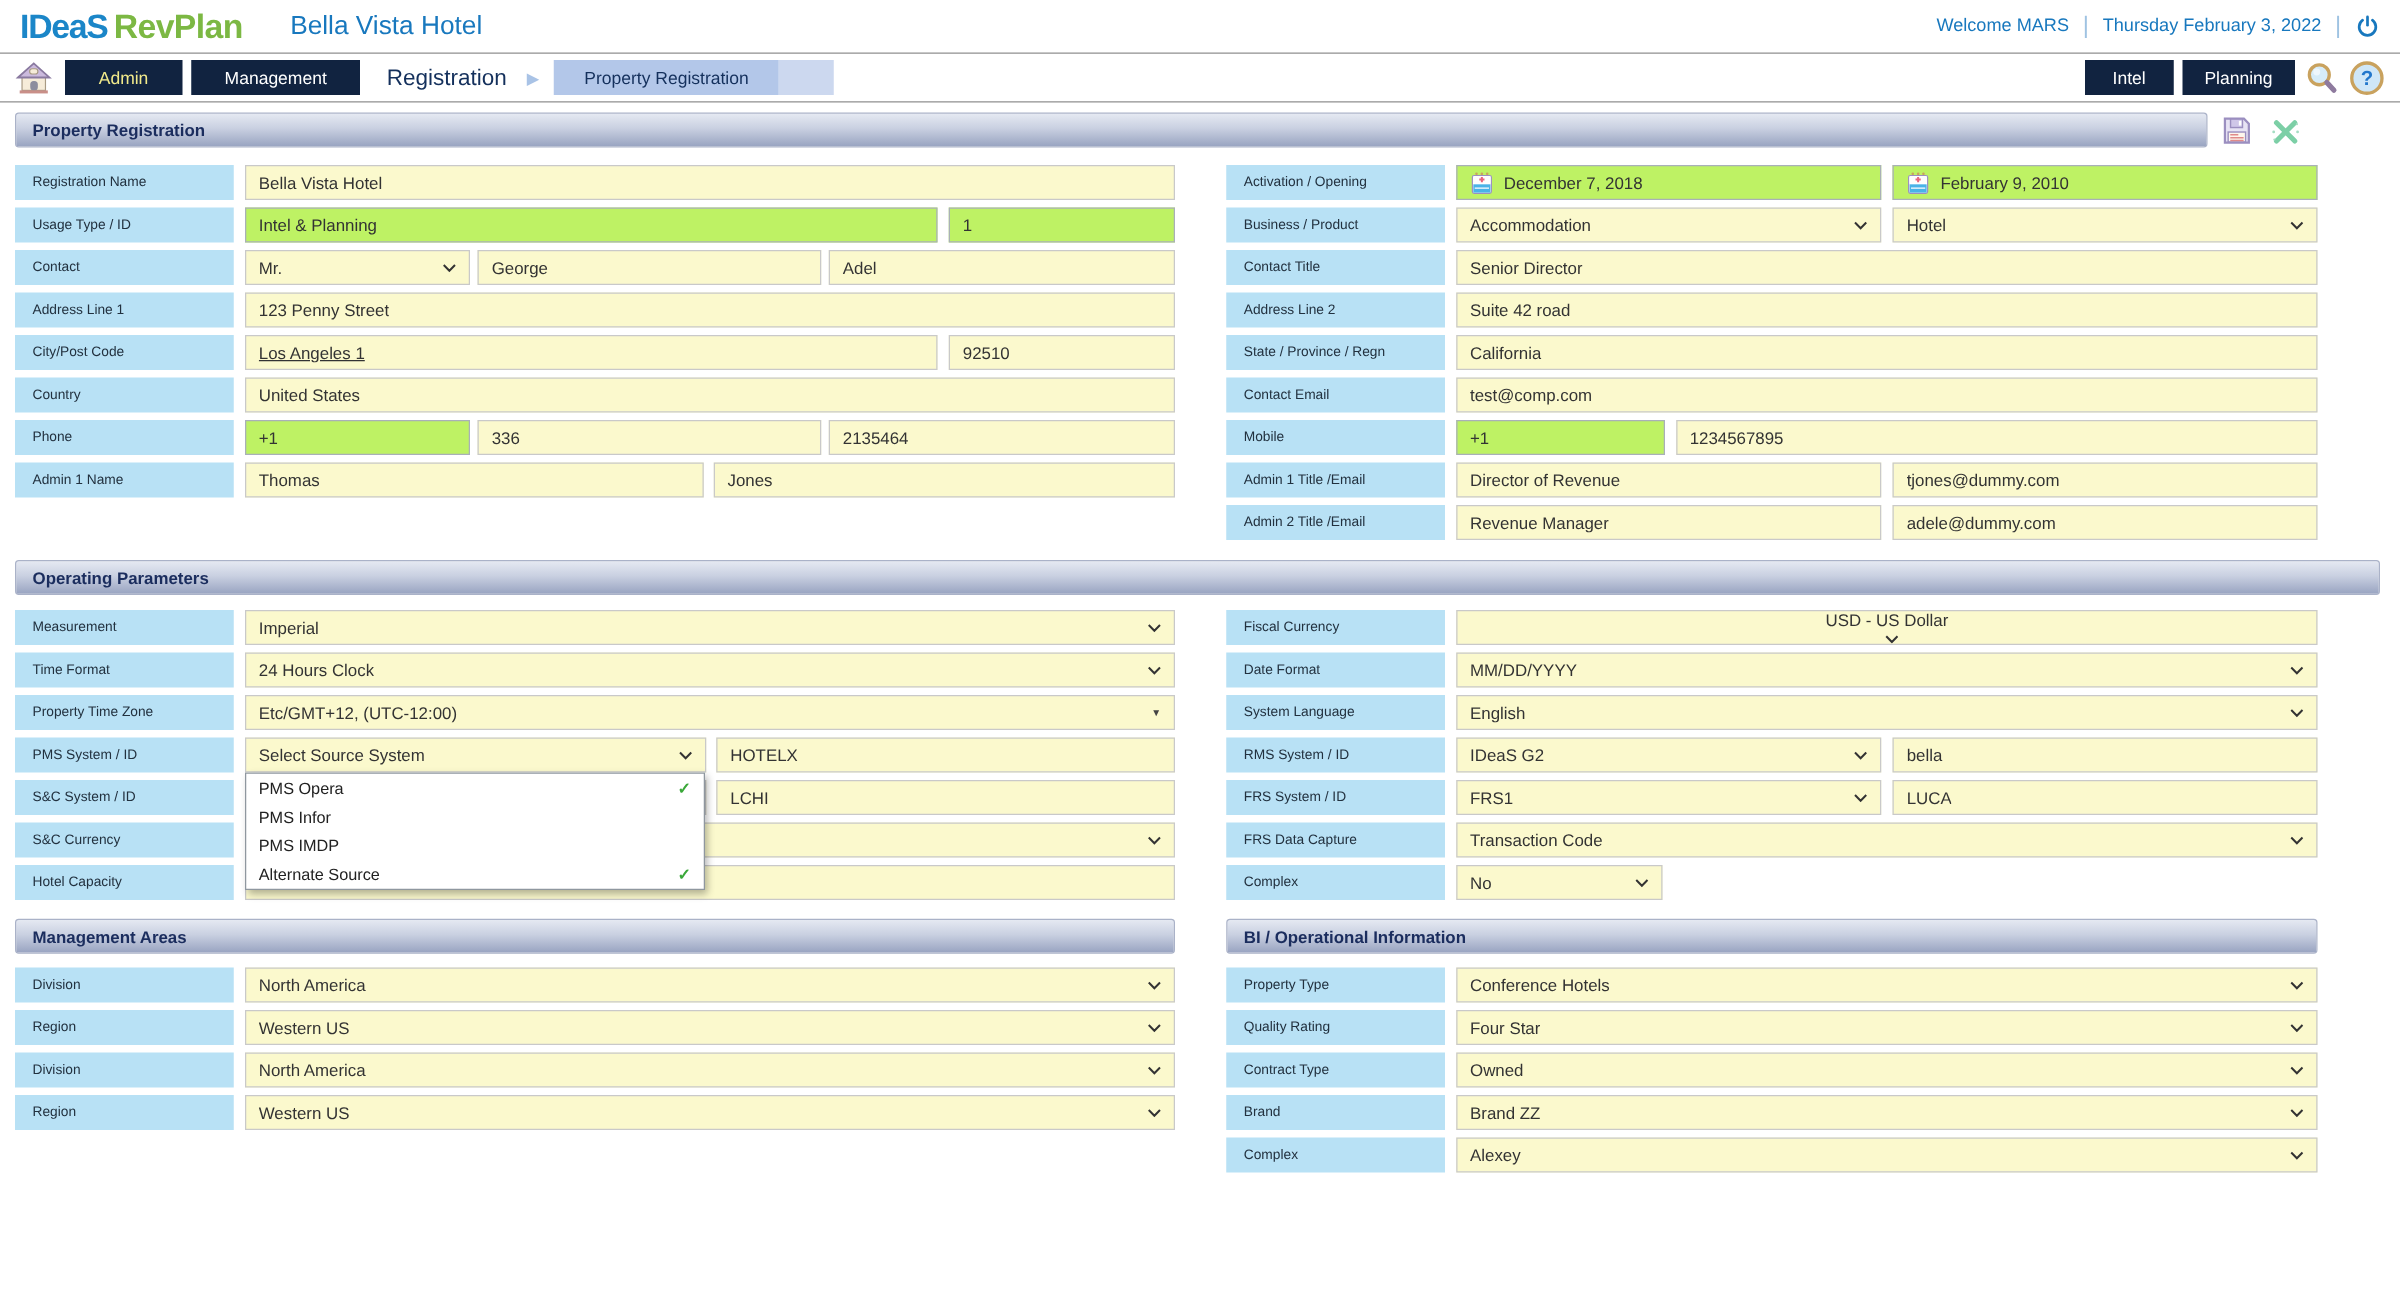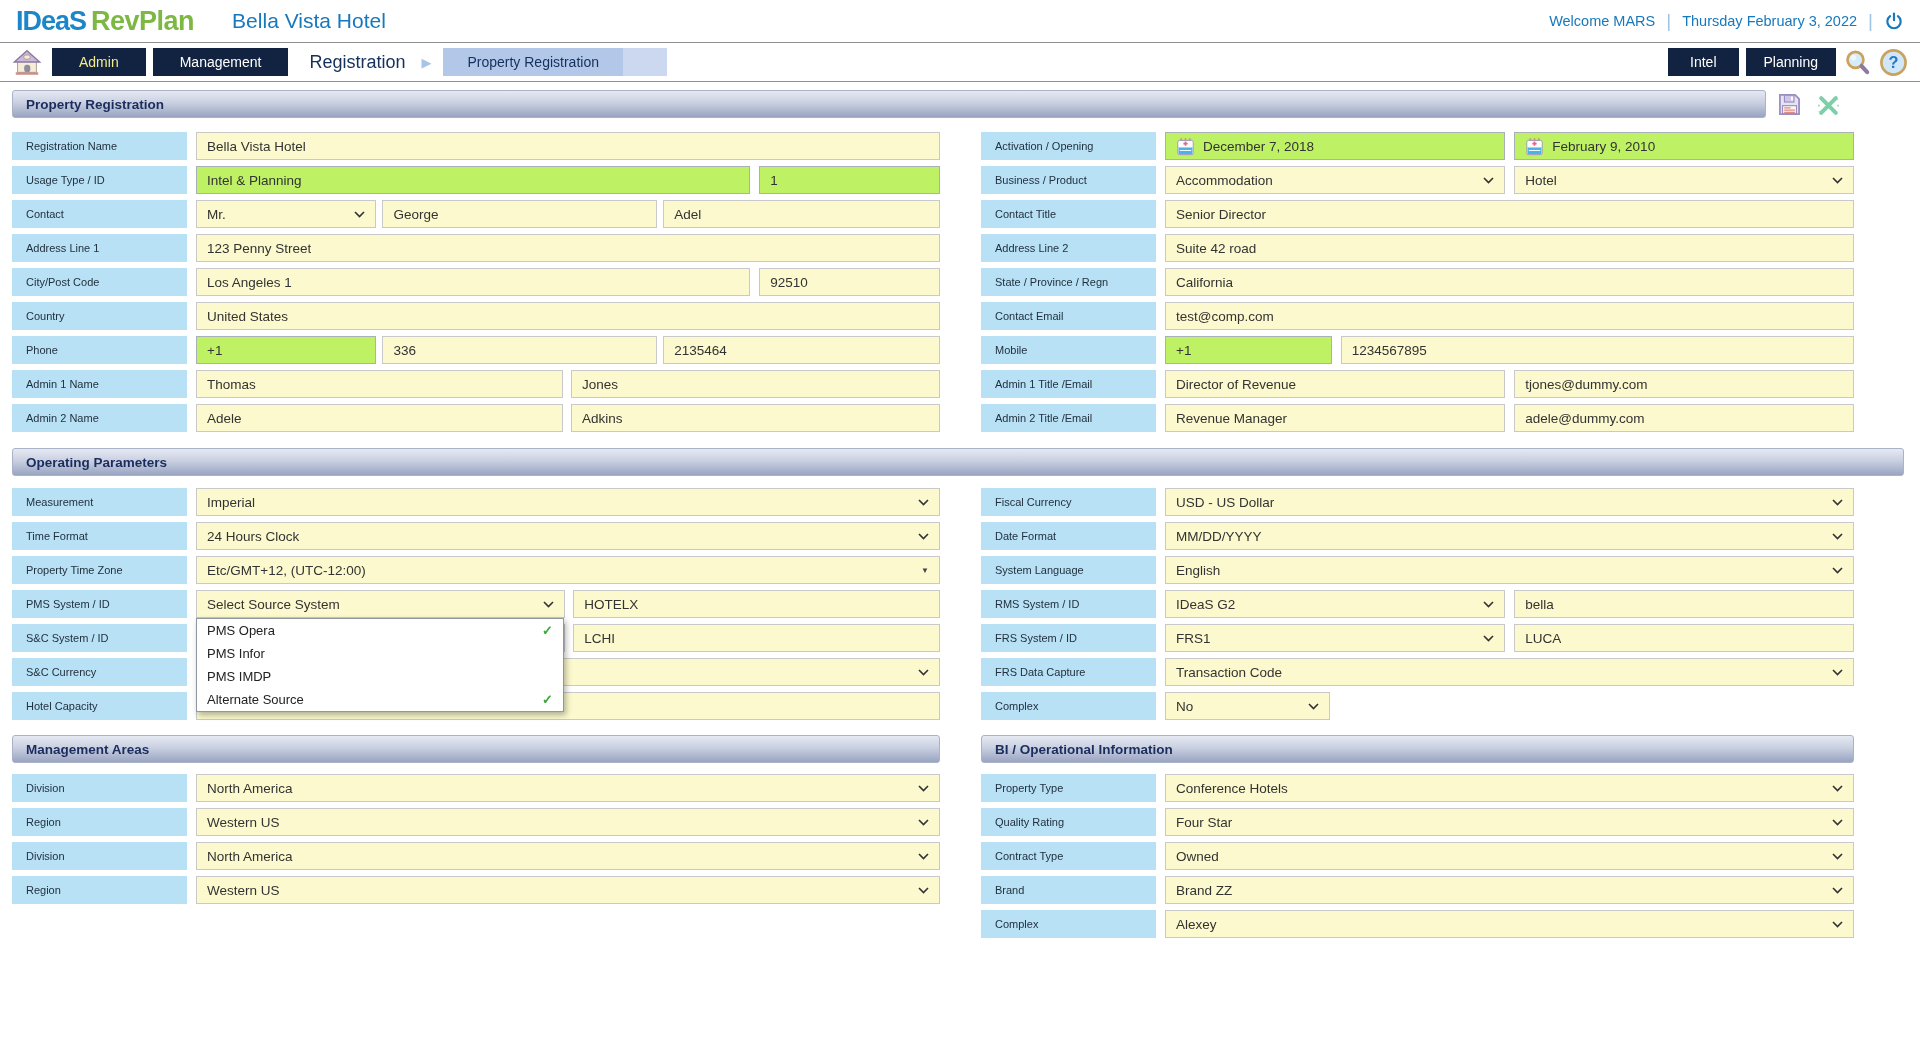--- a/index.html
+++ b/index.html
@@ -195,21 +195,21 @@
       <div class="flabel">Address Line 1</div>
       <div class="ffields">
         <div class="field yellow" style="width: 100%;">
           <span class="val">123 Penny Street</span>
         </div>
       </div>
     </div>
     <div class="frow">
       <div class="flabel">City/Post Code</div>
       <div class="ffields">
-        <div class="field yellow" style="width: 74.4%;">
+        <div class="field yellow" style="width: 74.4%; text-decoration: underline;">
           <span class="val">Los Angeles 1</span>
         </div>
         <div class="field yellow" style="width: 24.3%;">
           <span class="val">92510</span>
         </div>
       </div>
     </div>
     <div class="frow">
       <div class="flabel">Country</div>
       <div class="ffields">
@@ -233,31 +233,20 @@
       </div>
     </div>
     <div class="frow">
       <div class="flabel">Admin 1 Name</div>
       <div class="ffields">
         <div class="field yellow" style="width: 49.3%;">
           <span class="val">Thomas</span>
         </div>
         <div class="field yellow" style="width: 49.6%;">
           <span class="val">Jones</span>
-        </div>
-      </div>
-    </div>
-    <div class="frow">
-      <div class="flabel">Admin 2 Name</div>
-      <div class="ffields">
-        <div class="field yellow" style="width: 49.3%;">
-          <span class="val">Adele</span>
-        </div>
-        <div class="field yellow" style="width: 49.6%;">
-          <span class="val">Adkins</span>
         </div>
       </div>
     </div>
   </div>
 <div class="formcol" id="col-pr-right" style="left:981px;top:132px;width:873px;">
     <div class="frow">
       <div class="flabel">Activation / Opening</div>
       <div class="ffields">
         <div class="field white" style="width: 49.3%;">
           <span class="cal">
@@ -481,21 +470,21 @@
       <div class="dd-item">
         <span>Alternate Source</span>
         <span class="dd-check">✓</span>
       </div>
     </div>
   </div>
 <div class="formcol" id="col-op-right" style="left:981px;top:488px;width:873px;">
     <div class="frow">
       <div class="flabel">Fiscal Currency</div>
       <div class="ffields">
-        <div class="field yellow sel" style="width: 100%;">
+        <div class="field yellow sel" style="width: 100%; flex-direction: column;">
           <span class="val">USD - US Dollar</span>
           <span class="chev">
             <svg width="11" height="7" viewBox="0 0 11 7">
               <path d="M1 1 L5.5 5.6 L10 1" fill="none" stroke="#333" stroke-width="1.6"></path>
             </svg>
           </span>
         </div>
       </div>
     </div>
     <div class="frow">

